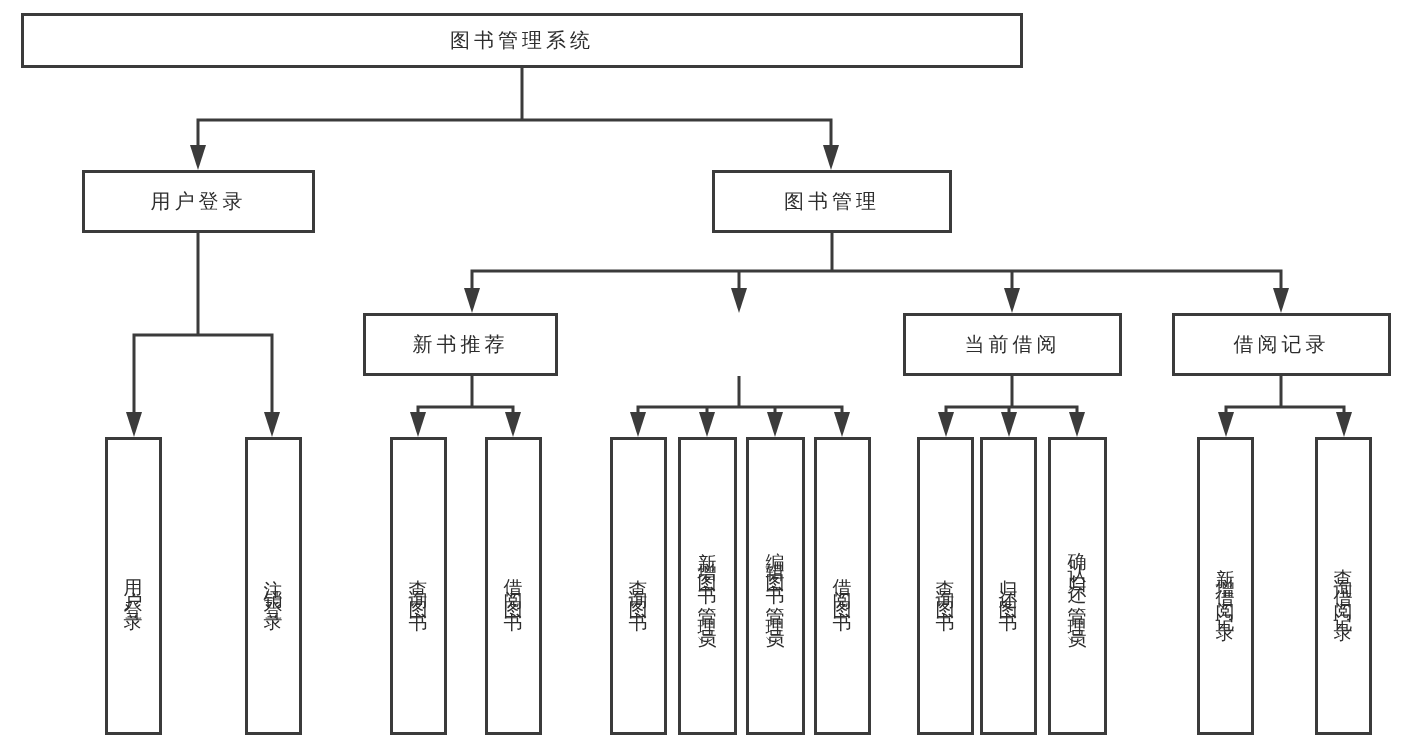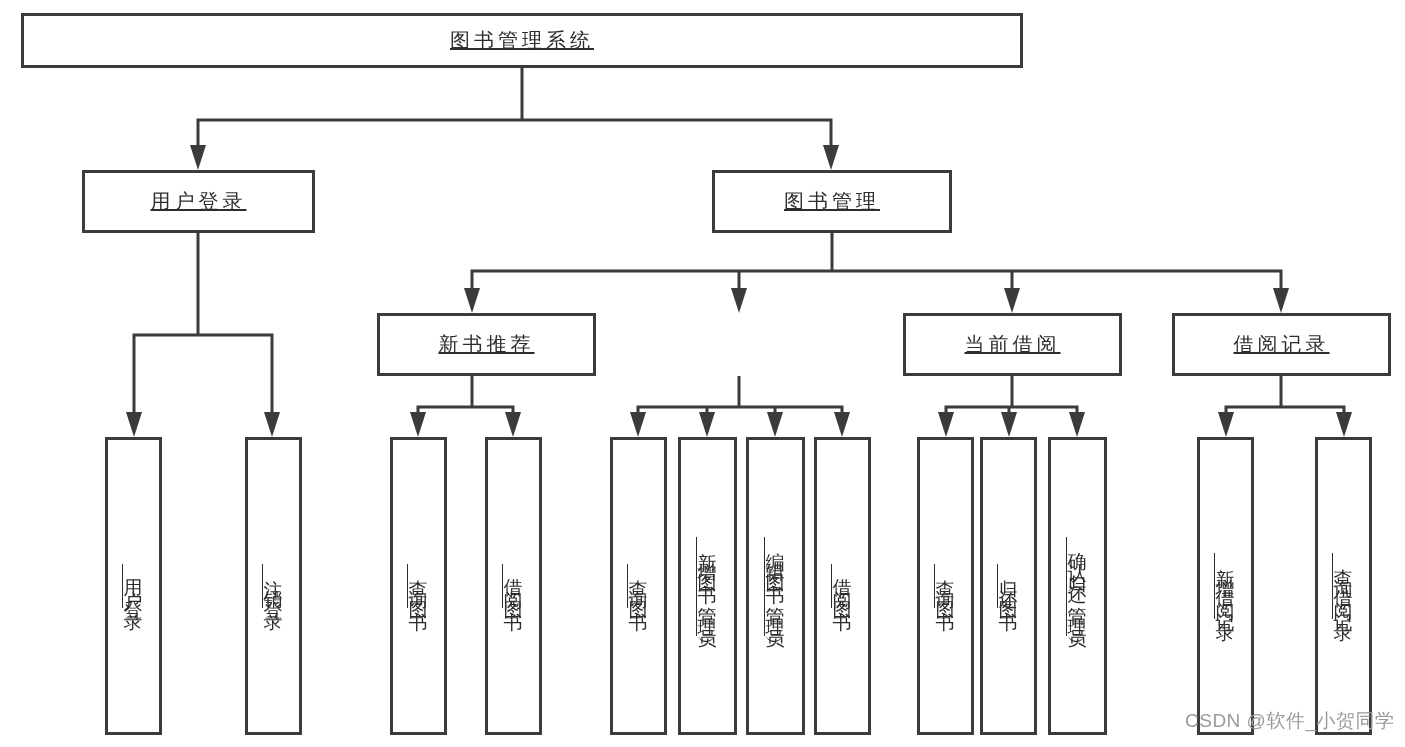--- a/index.html
+++ b/index.html
@@ -18,21 +18,20 @@
   }
   .box {
     position: absolute;
     box-sizing: border-box;
     border: 3px solid #3b3b3b;
     background: #ffffff;
     display: flex;
     align-items: center;
     justify-content: center;
     color: #2d2d2d;
-    text-decoration: underline;
   }
   .hbox span {
     font-size: 20px;
     letter-spacing: 4px;
     white-space: nowrap;
   }
   .vbox span {
     writing-mode: vertical-rl;
     font-size: 19px;
     letter-spacing: 11px;
@@ -113,21 +112,21 @@
     <span>图书管理系统</span>
   </div>
 
   <div class="box hbox" style="left:82px; top:170px; width:233px; height:63px;">
     <span>用户登录</span>
   </div>
   <div class="box hbox" style="left:712px; top:170px; width:240px; height:63px;">
     <span>图书管理</span>
   </div>
 
-  <div class="box hbox" style="left:377px; top:313px; width:219px; height:63px;">
+  <div class="box hbox" style="left:363px; top:313px; width:195px; height:63px;">
     <span>新书推荐</span>
   </div>
   <div class="box hbox" style="left:903px; top:313px; width:219px; height:63px;text-align:right;">
     <span>当前借阅</span>
   </div>
   <div class="box hbox" style="left:1172px; top:313px; width:219px; height:63px;">
     <span>借阅记录</span>
   </div>
 
   <div class="box vbox" style="left:105px; top:437px; width:57px; height:298px;">
@@ -167,15 +166,14 @@
     <span>确认归还（管理员）</span>
   </div>
 
   <div class="box vbox" style="left:1197px; top:437px; width:57px; height:298px;">
     <span>新增借阅记录</span>
   </div>
   <div class="box vbox" style="left:1315px; top:437px; width:57px; height:298px;">
     <span>查询借阅记录</span>
   </div>
 
-  <div class="watermark">CSDN @软件_小贺同学</div>
 
 </div>
 
 </body></html>

